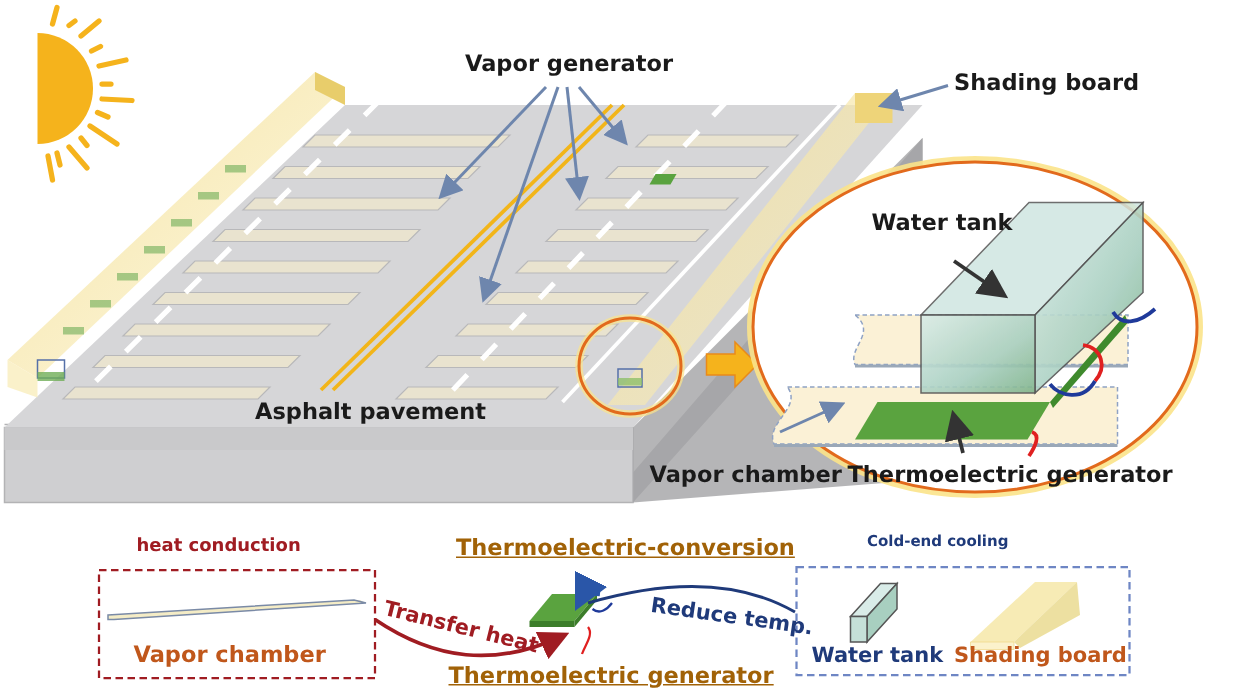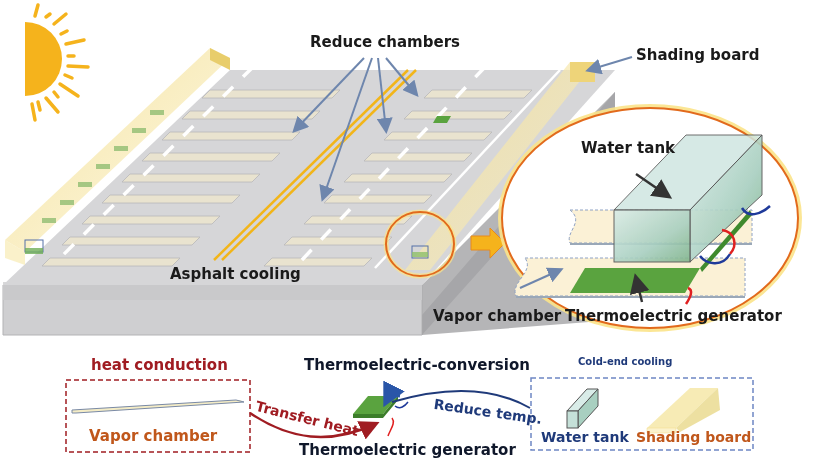--- a/index.html
+++ b/index.html
@@ -1,21 +1,21 @@
 <!DOCTYPE html>
 <html><head>
 <meta charset="utf-8">
 <style>
   html,body{margin:0;padding:0;background:#ffffff;}
   body{width:828px;height:464px;position:relative;overflow:hidden;font-family:"Liberation Sans","DejaVu Sans",sans-serif;}
   #scene{position:absolute;left:0;top:0;width:828px;height:464px;}
   .lbl{position:absolute;white-space:nowrap;font-family:"DejaVu Sans","Liberation Sans",sans-serif;}
   .lbl-black{color:#1a1a1a;font-size:15px;font-weight:bold;}
-  .lbl-red{color:#a01c22;font-size:15px;font-weight:bold;}
-  .lbl-green{color:#0f172a;font-size:15px;font-weight:bold;}
+  .lbl-red{color:#a01c22;font-size:12px;font-weight:bold;}
+  .lbl-green{color:#a16207;font-size:15px;font-weight:bold;text-decoration:underline;}
   .lbl-navy{color:#1f3a7a;font-size:10px;font-weight:bold;}
   .lbl-orange{color:#c0571b;font-size:15px;font-weight:bold;}
 </style>
 </head>
 <body>
 
 <svg id="scene" viewBox="0 0 828 464">
   <defs>
     <linearGradient id="gShade" x1="0" y1="0" x2="1" y2="1">
       <stop offset="0" stop-color="#f3df95"></stop>
@@ -206,23 +206,23 @@
     <rect x="567" y="411" width="11" height="17" fill="#c5e0d8" stroke="#555"></rect>
   </g>
 
   <g>
     <polygon points="647,428 690,388 718,388 676,428" fill="#f6e7a8" opacity="0.85"></polygon>
     <polygon points="676,428 718,388 720,410 680,432" fill="#e8d88a" opacity="0.8"></polygon>
     <polygon points="647,428 676,428 676,433 647,433" fill="#fbf2cc" stroke="#f0d88a" stroke-width="0.5"></polygon>
   </g>
 </svg>
 
-<div class="lbl lbl-black" style="left:310px;top:33px;">Reduce chambers</div>
+<div class="lbl lbl-black" style="left:310px;top:33px;">Vapor generator</div>
 <div class="lbl lbl-black" style="left:636px;top:46px;">Shading board</div>
-<div class="lbl lbl-black" style="left:170px;top:265px;">Asphalt cooling</div>
+<div class="lbl lbl-black" style="left:170px;top:265px;">Asphalt pavement</div>
 <div class="lbl lbl-black" style="left:581px;top:139px;">Water tank</div>
 <div class="lbl lbl-black" style="left:433px;top:307px;">Vapor chamber</div>
 <div class="lbl lbl-black" style="left:565px;top:307px;">Thermoelectric generator</div>
 
 <div class="lbl lbl-red" style="left:91px;top:356px;">heat conduction</div>
 <div class="lbl lbl-orange" style="left:89px;top:427px;">Vapor chamber</div>
 <div class="lbl lbl-red" style="left:258px;top:398px;transform:rotate(14deg);transform-origin:left top;font-size:14px;">Transfer heat</div>
 
 <div class="lbl lbl-green" style="left:304px;top:356px;">Thermoelectric-conversion</div>
 <div class="lbl lbl-green" style="left:299px;top:441px;">Thermoelectric generator</div>

